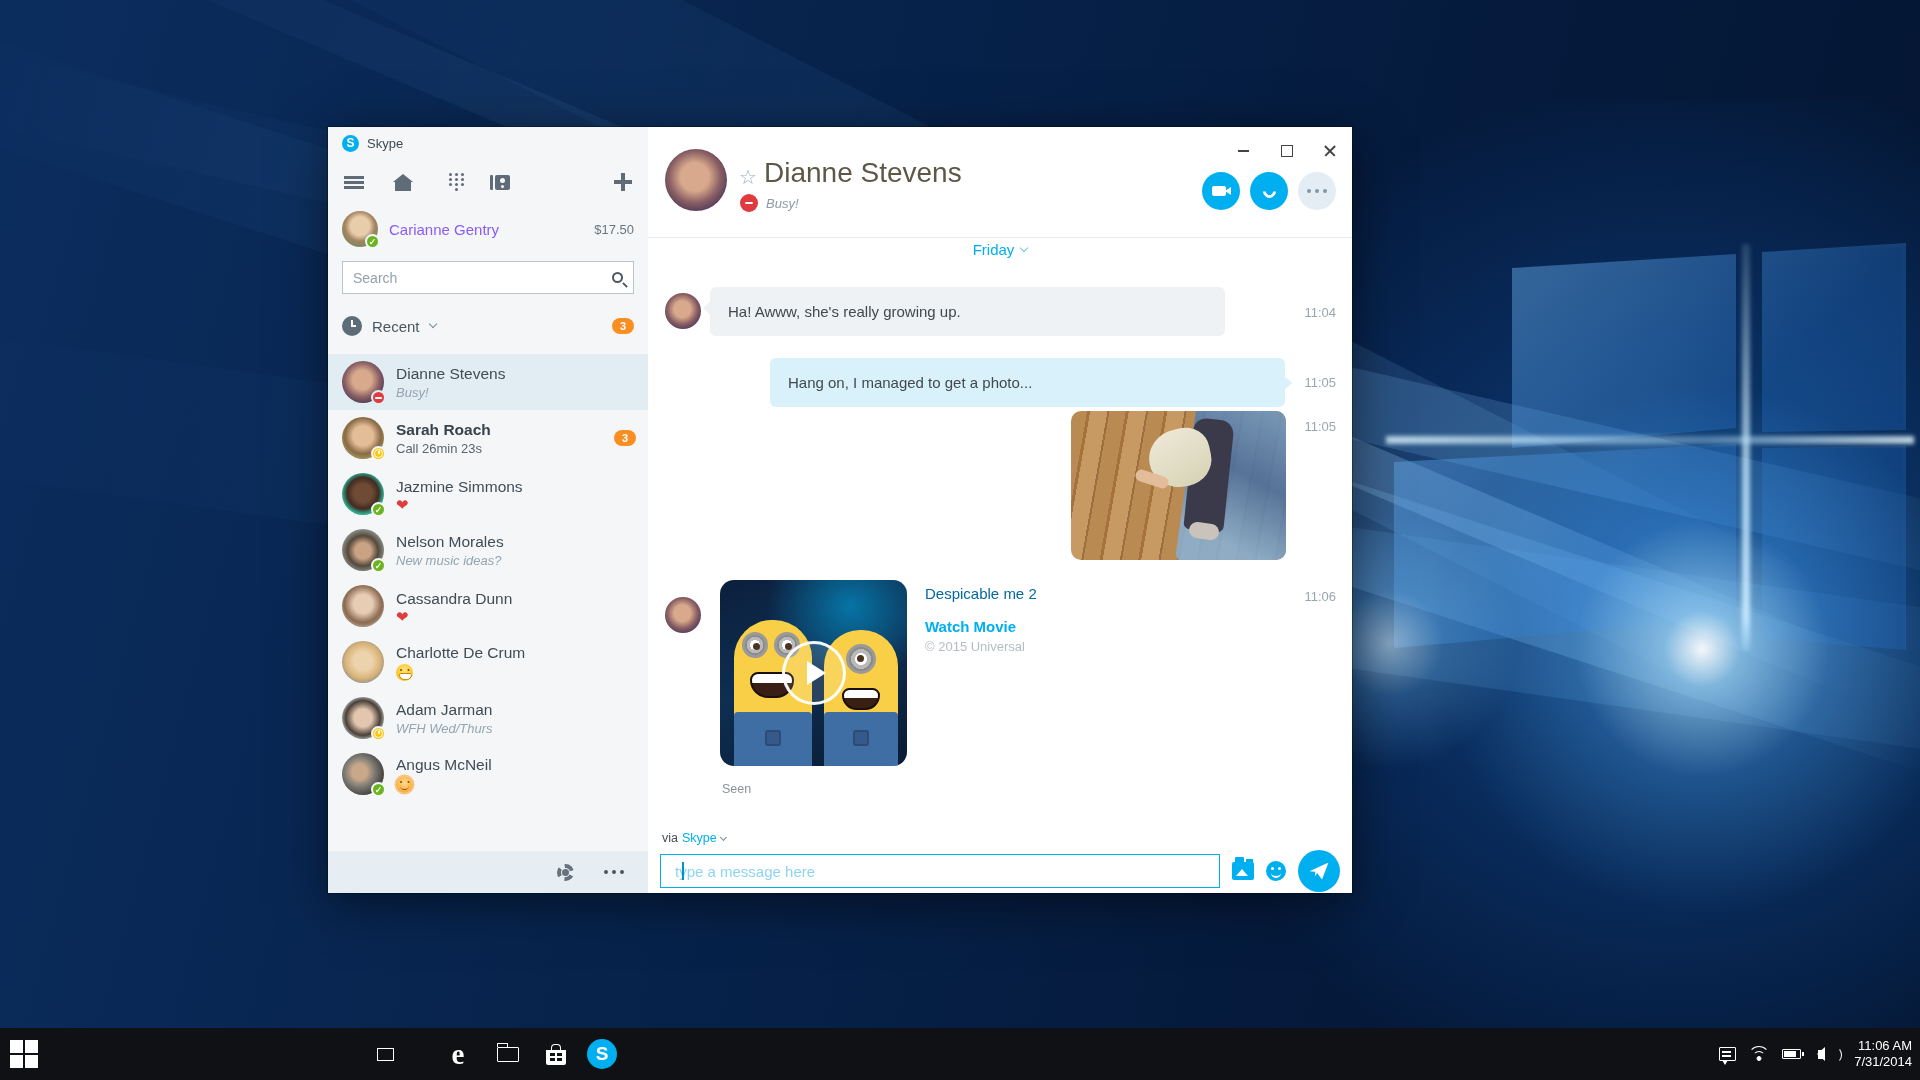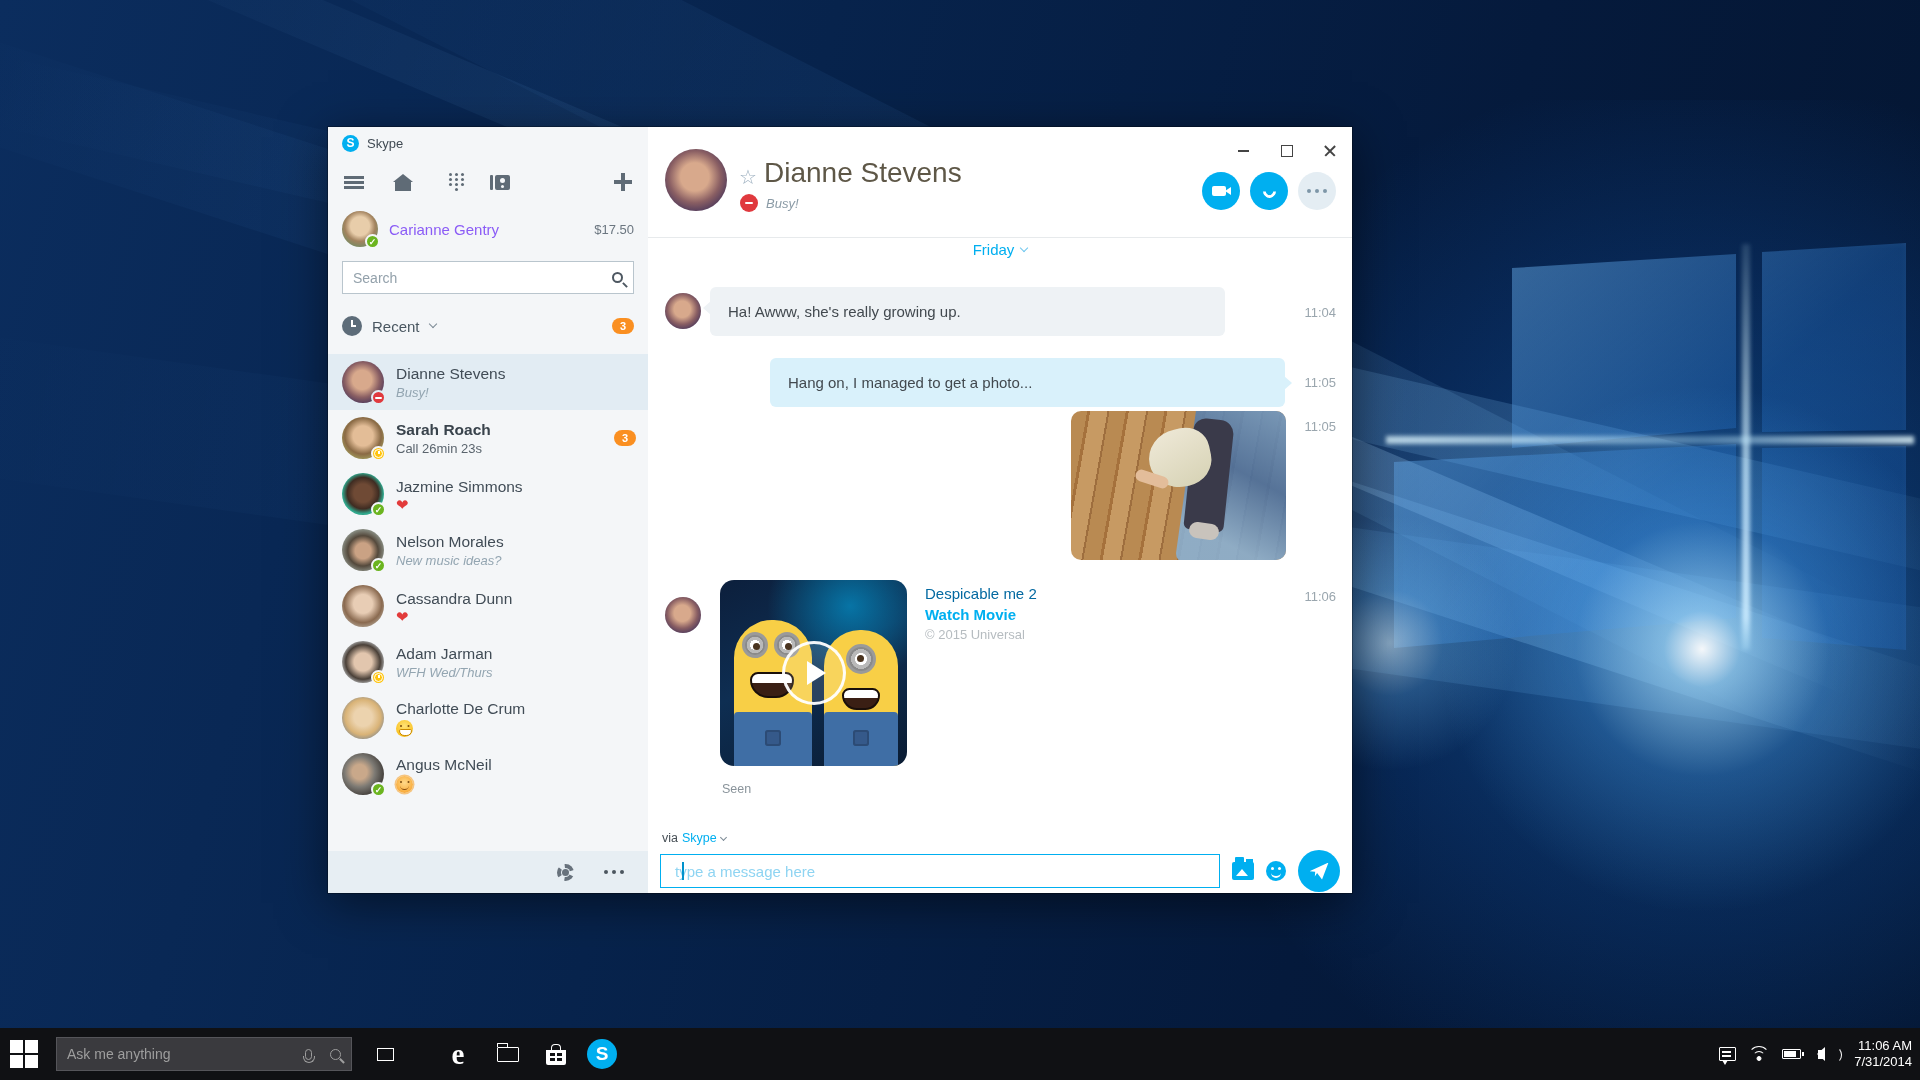--- a/index.html
+++ b/index.html
@@ -197,21 +197,21 @@
   .m2 .mouth { left:18px; top:58px; width:38px; height:22px; border-radius:8px 8px 16px 16px; background:linear-gradient(#fff 45%, #3a1f14 46%); }
   .overall { position:absolute; left:0; bottom:0; width:100%; height:58px; background:#3f6ea5; border-radius:4px 4px 6px 6px; }
   .overall::after { content:""; position:absolute; left:50%; top:18px; transform:translateX(-50%); width:16px; height:16px;
     border-radius:3px; background:#35598a; box-shadow:inset 0 0 0 2px #2c4b75; }
   .play-overlay { position:absolute; left:50%; top:50%; transform:translate(-50%,-50%); width:64px; height:64px; border-radius:50%;
     border:3px solid rgba(255,255,255,.95); background:rgba(255,255,255,.12); display:flex; align-items:center; justify-content:center; }
   .play-overlay::after { content:""; border-top:12px solid transparent; border-bottom:12px solid transparent; border-left:19px solid #fff; margin-left:6px; }
 
   .video-info { position:absolute; left:277px; top:458px; display:flex; flex-direction:column; gap:4px; }
   .vi-title { font-size:15px; color:#0369a1; }
-  .vi-link { font-size:15px; font-weight:bold; color:#00aff0; }
+  .vi-link { font-size:15px; font-weight:bold; color:#00aff0;margin-top:12px; }
   .vi-copy { font-size:13px; color:#b6bcc0; }
   .seen { position:absolute; left:74px; top:655px; font-size:12.5px; color:#8a949b; }
 
   .via-row { position:absolute; left:14px; top:704px; font-size:12.5px; color:#474f56; display:flex; align-items:center; gap:4px; }
   .via-row .svc { color:#00aff0; }
   .via-row .chev { width:5px; height:5px; margin-top:-2px; }
   .composer { position:absolute; left:12px; right:12px; top:727px; height:34px; display:flex; align-items:center; gap:12px; }
   .msg-input { flex:1; height:34px; border:1px solid #00aff0; padding:0 10px 0 14px; font-size:15px; color:#333;
     font-family:"Liberation Sans", sans-serif; outline:none; }
   .msg-input::placeholder { color:#8ed4f2; }
@@ -370,33 +370,33 @@
             </div>
         </div>
         <div class="contact">
           <div class="avatar av-42 p-cassandra"></div>
           <div class="c-col">
               <div class="c-name">Cassandra Dunn</div>
             <div class="c-status heart">❤</div>
             </div>
         </div>
         <div class="contact">
+          <div class="avatar av-42 p-charlotte"></div>
+          <div class="c-col">
+              <div class="c-name">Charlotte De Crum</div>
+            <div class="face grin"></div>
+            </div>
+        </div>
+        <div class="contact">
           <div class="avatar av-42 p-adam">
               <div class="presence away"></div>
             </div>
           <div class="c-col">
               <div class="c-name">Adam Jarman</div>
             <div class="c-status">WFH Wed/Thurs</div>
-            </div>
-        </div>
-        <div class="contact">
-          <div class="avatar av-42 p-charlotte"></div>
-          <div class="c-col">
-              <div class="c-name">Charlotte De Crum</div>
-            <div class="face grin"></div>
             </div>
         </div>
         <div class="contact">
           <div class="avatar av-42 p-angus">
               <div class="presence online">✓</div>
             </div>
           <div class="c-col">
               <div class="c-name">Angus McNeil</div>
             <div class="face sun"></div>
             </div>
@@ -503,25 +503,20 @@
     </div>
   </div>
 
   <div class="taskbar">
     <div class="tb-start">
         <i></i>
         <i></i>
         <i></i>
         <i></i>
       </div>
-    <div class="tb-search">
-      <div class="tb-search-text">Ask me anything</div>
-      <div class="icon-mic"></div>
-      <div class="icon-mag-w"></div>
-    </div>
     <div class="tb-icon" style="left:365px;">
         <div class="icon-taskview"></div>
       </div>
     <div class="tb-icon" style="left:438px;">
         <div class="icon-edge">e</div>
       </div>
     <div class="tb-icon" style="left:488px;">
         <div class="icon-folder"></div>
       </div>
     <div class="tb-icon" style="left:536px;">

